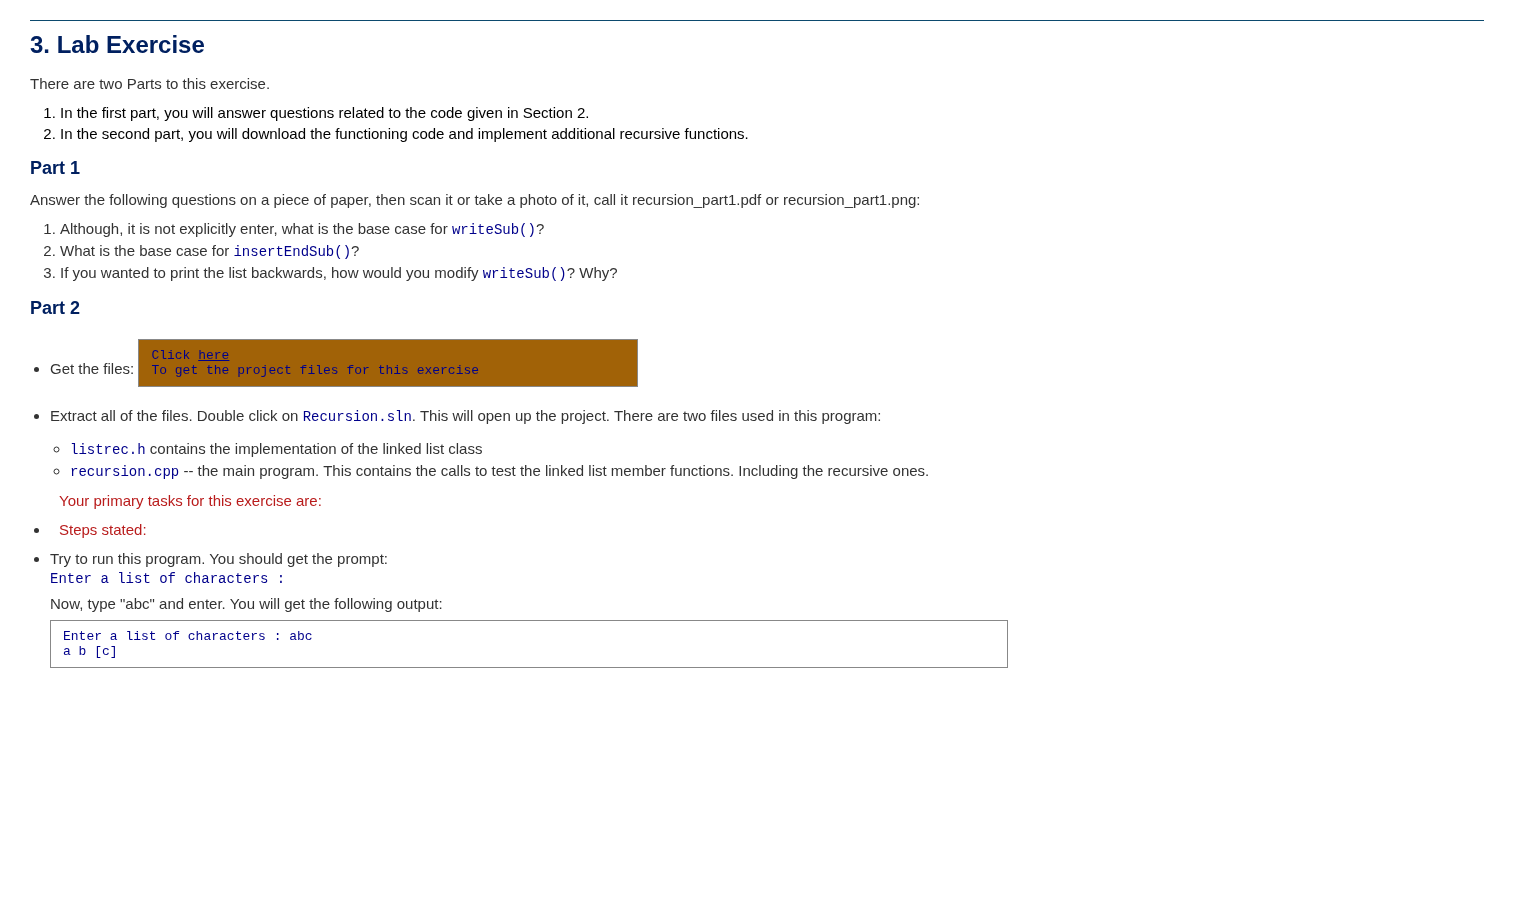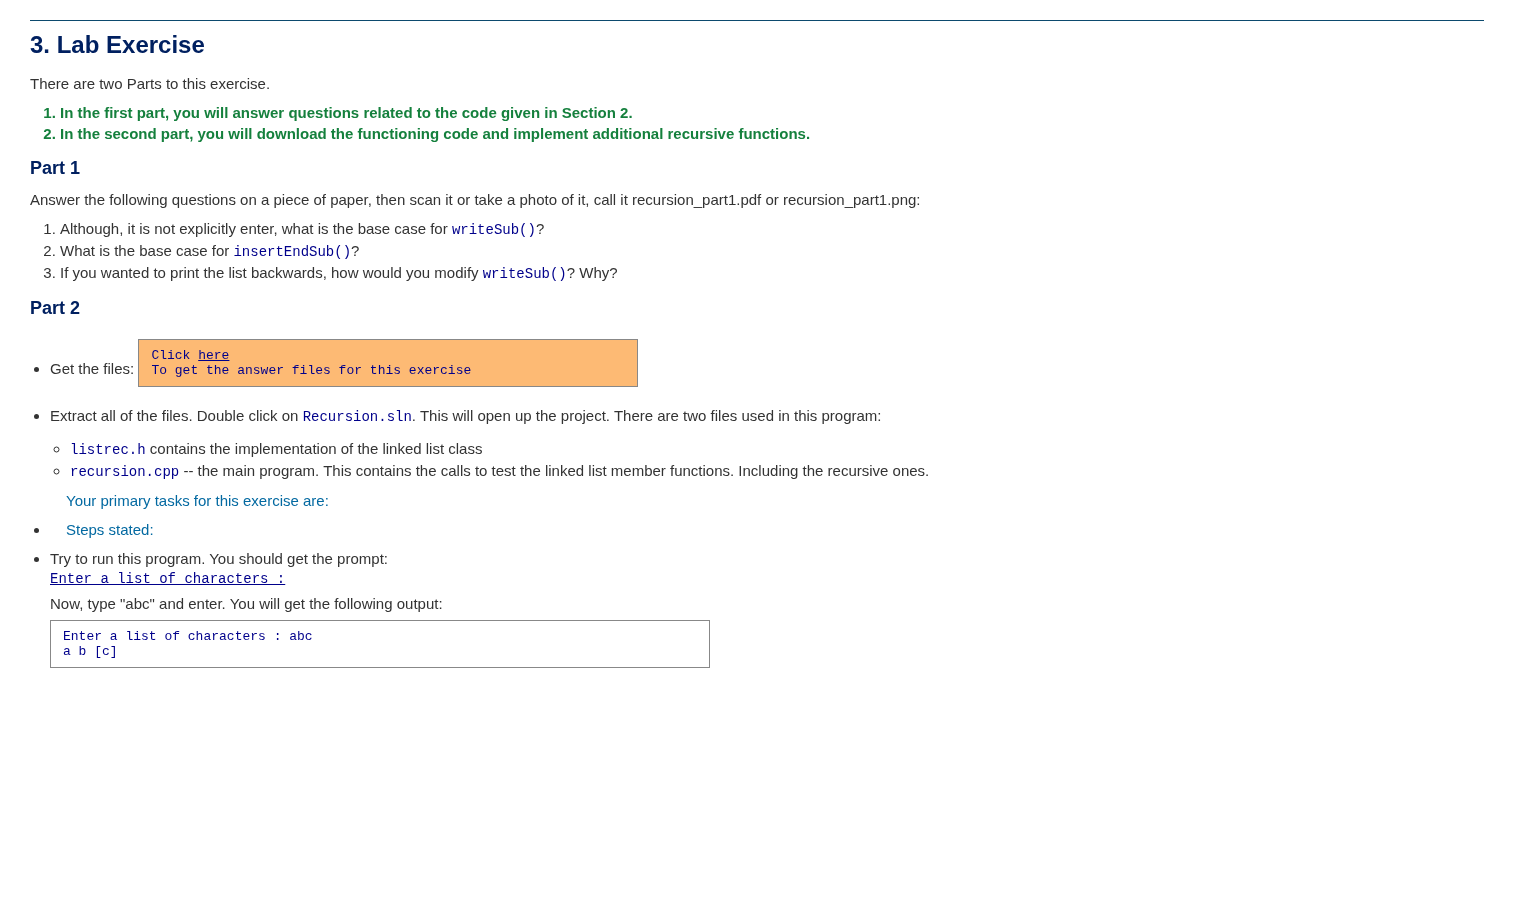--- a/index.html
+++ b/index.html
@@ -31,22 +31,21 @@
       color: #333;
     }
 
     ol.main-list {
       margin-left: 30px;
       margin-bottom: 16px;
     }
 
     ol.main-list li {
       margin-bottom: 4px;
-      color: #15803d;
-      font-weight: bold;
+      color: #000000;
     }
 
     h2.section-title {
       font-size: 18px;
       color: #002060;
       font-weight: bold;
       margin-bottom: 12px;
       margin-top: 8px;
     }
 
@@ -93,72 +92,71 @@
       color: #333;
     }
 
     .code-box {
       border: 1px solid #888;
       padding: 8px 12px;
       margin: 8px 0 12px 0;
       font-family: 'Courier New', Courier, monospace;
       font-size: 13px;
       color: #00008B;
-      background: #fdba74;
+      background: #a16207;
       display: inline-block;
       min-width: 500px;
       max-width: 870px;
     }
 
     .code-box a {
       color: #00008B;
     }
 
     .code-box-wide {
       border: 1px solid #888;
       padding: 8px 12px;
       margin: 8px 0 12px 0;
       font-family: 'Courier New', Courier, monospace;
       font-size: 13px;
       color: #00008B;
       background: #fff;
       display: block;
-      width: 660px;
+      width: 958px;
     }
 
     .sub-tasks {
       margin-left: 40px;
     }
 
     .sub-tasks ol {
       margin-left: 20px;
     }
 
     .sub-tasks ol li {
       margin-bottom: 6px;
       color: #333;
     }
 
     .steps-label {
-      margin: 12px 0 8px 16px;
-      color: #0369a1;
+      margin: 12px 0 8px 9px;
+      color: #b91c1c;
       font-size: 15px;
     }
 
     a.link-blue {
       color: #00008B;
     }
 
     .prompt-code {
       font-family: 'Courier New', Courier, monospace;
       color: #00008B;
       font-size: 13px;
       display: block;
       margin: 4px 0 8px 0;
-      text-decoration: underline;
     }
 
     .now-type-text {
       margin-bottom: 8px;
       color: #333;
     }
   </style>
 </head>
 <body>
 
@@ -188,21 +186,21 @@
 </ol>
 
 <h2 class="section-title">Part 2</h2>
 
 <ul class="bullet-list">
 
   <li>
     <span>Get the files:</span>
     <div class="code-box">
       <span>Click </span><a href="#" class="link-blue">here</a><br>
-      <span>To get the answer files for this exercise</span>
+      <span>To get the project files for this exercise</span>
     </div>
   </li>
 
   <li>
     <span>Extract all of the files. Double click on </span><code class="inline">Recursion.sln</code><span>. This will open up the project. There are two files used in this program:</span>
     <ul class="sub-bullet">
       <li>
         <code class="inline">listrec.h</code><span> contains the implementation of the linked list class</span>
       </li>
       <li>

